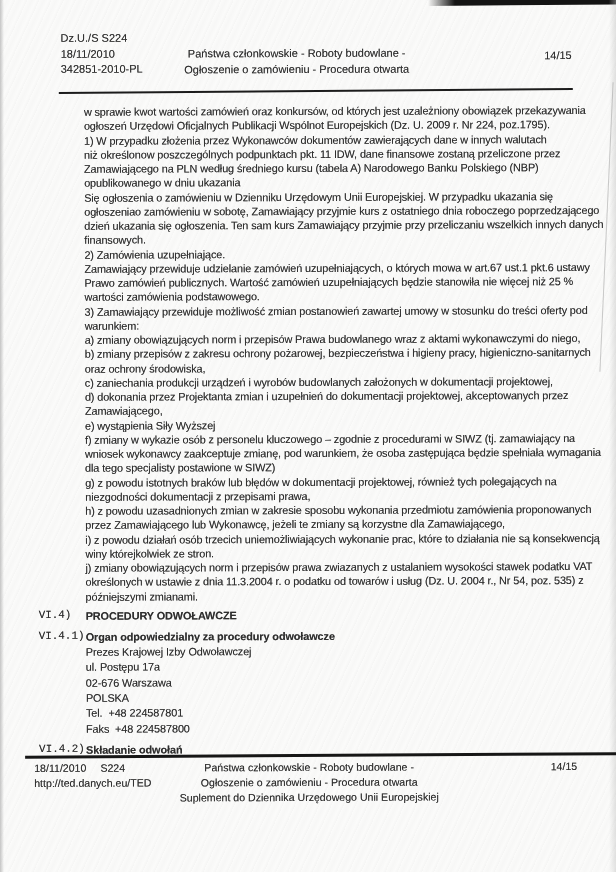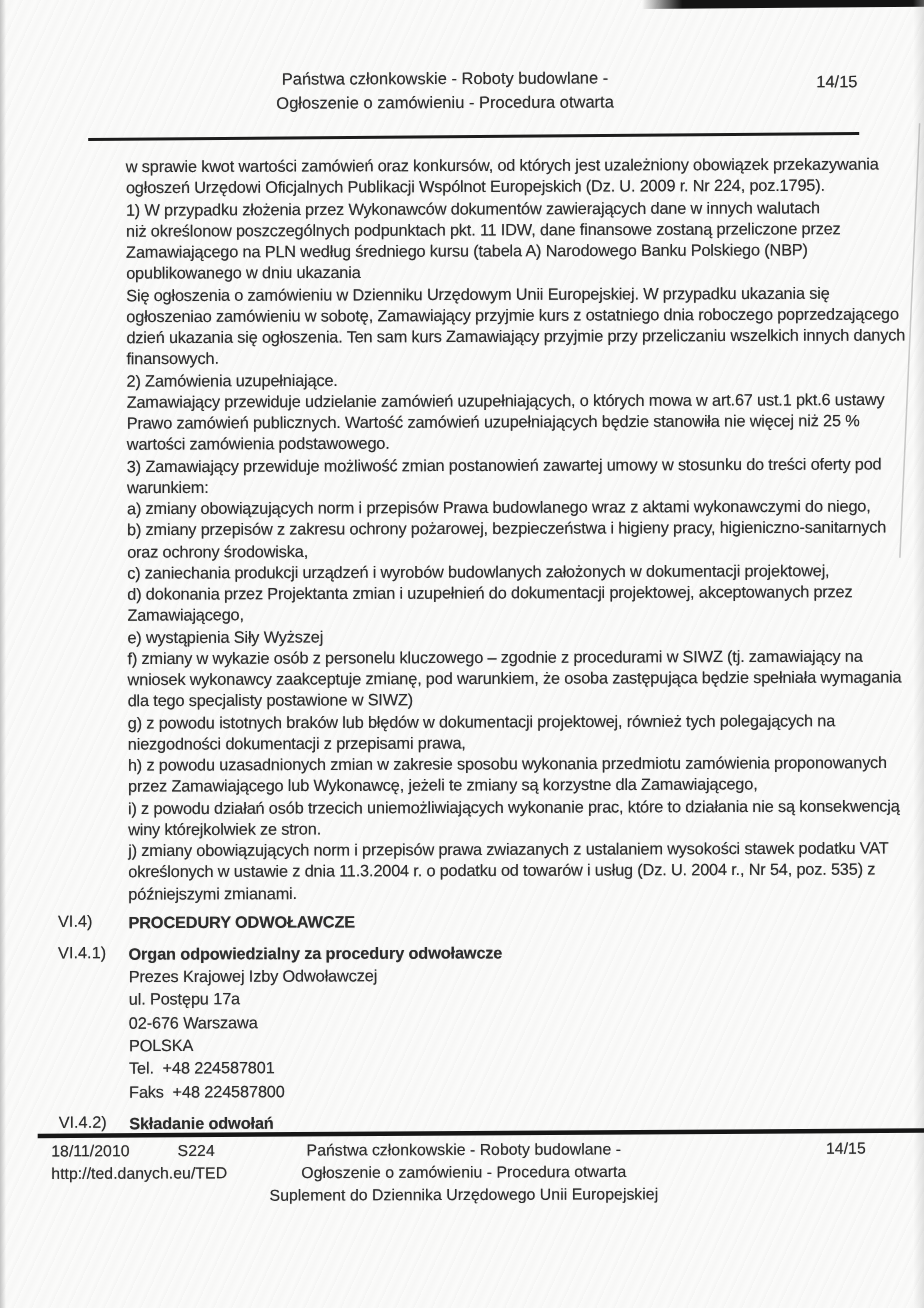--- a/index.html
+++ b/index.html
@@ -32,49 +32,54 @@
   .header-pagenum { position:absolute; right:43px; top:50px; font-size:11px; }
   .header-rule { position:absolute; left:60px; width:514px; top:90px; height:2px;
     background:#1c1c1c; transform:rotate(-0.25deg); }
 
   
   .doc-body { position:absolute; left:85px; top:104px; width:520px; }
   .body-line { font-size:10.9px; line-height:14.25px; letter-spacing:-0.12px; white-space:pre; }
   .sections { margin-top:3px; }
   .section { position:relative; margin-top:4px; }
   .section.spaced { margin-top:5px; }
-  .sec-num { position:absolute; left:-47px; top:1px; font-size:10.9px; }
+  .sec-num { position:absolute; left:-47px; top:1px; font-size:10.9px;font-family:Liberation Mono, monospace; }
   .sec-title { font-weight:bold; font-size:10.9px; line-height:16px; letter-spacing:-0.1px; }
   .sec-lines { margin-top:0px; }
   .sec-line { font-size:10.9px; line-height:15.4px; letter-spacing:-0.1px; white-space:pre-wrap; }
 
   
   .footer-rule { position:absolute; left:24px; right:0; top:754px; height:2.5px;
     background:#161616; transform:rotate(-0.15deg); }
   .footer-left { position:absolute; left:33px; top:760px; font-size:10.6px; line-height:15.2px; }
-  .footer-series { margin-left:32px; }
+  .footer-series { margin-left:14px; }
   .footer-center { position:absolute; left:110px; right:110px; top:760px; text-align:center;
     font-size:10.6px; line-height:15.2px; }
   .footer-pagenum { position:absolute; right:40px; top:761px; font-size:10.6px; }
 
   
   .content { text-shadow:0 0 0.5px rgba(40,40,40,0.55); }
 </style>
 </head>
 <body>
 
 <div class="page">
 
   <div class="scan-top-bar"></div>
   <div class="scan-left-strip"></div>
   <div class="scan-right-shade"></div>
   <div class="scan-right-line"></div>
 
   <div class="content">
 
+    <div class="header-left">
+        <div>Dz.U./S S224</div>
+        <div>18/11/2010</div>
+        <div>342851-2010-PL</div>
+      </div>
     <div class="header-center">
         <div>Państwa członkowskie - Roboty budowlane -</div>
         <div>Ogłoszenie o zamówieniu - Procedura otwarta</div>
       </div>
     <div class="header-pagenum">14/15</div>
     <div class="header-rule"></div>
 
     <div class="doc-body">
       <div class="paragraphs">
           <div class="body-line">w sprawie kwot wartości zamówień oraz konkursów, od których jest uzależniony obowiązek przekazywania</div>

